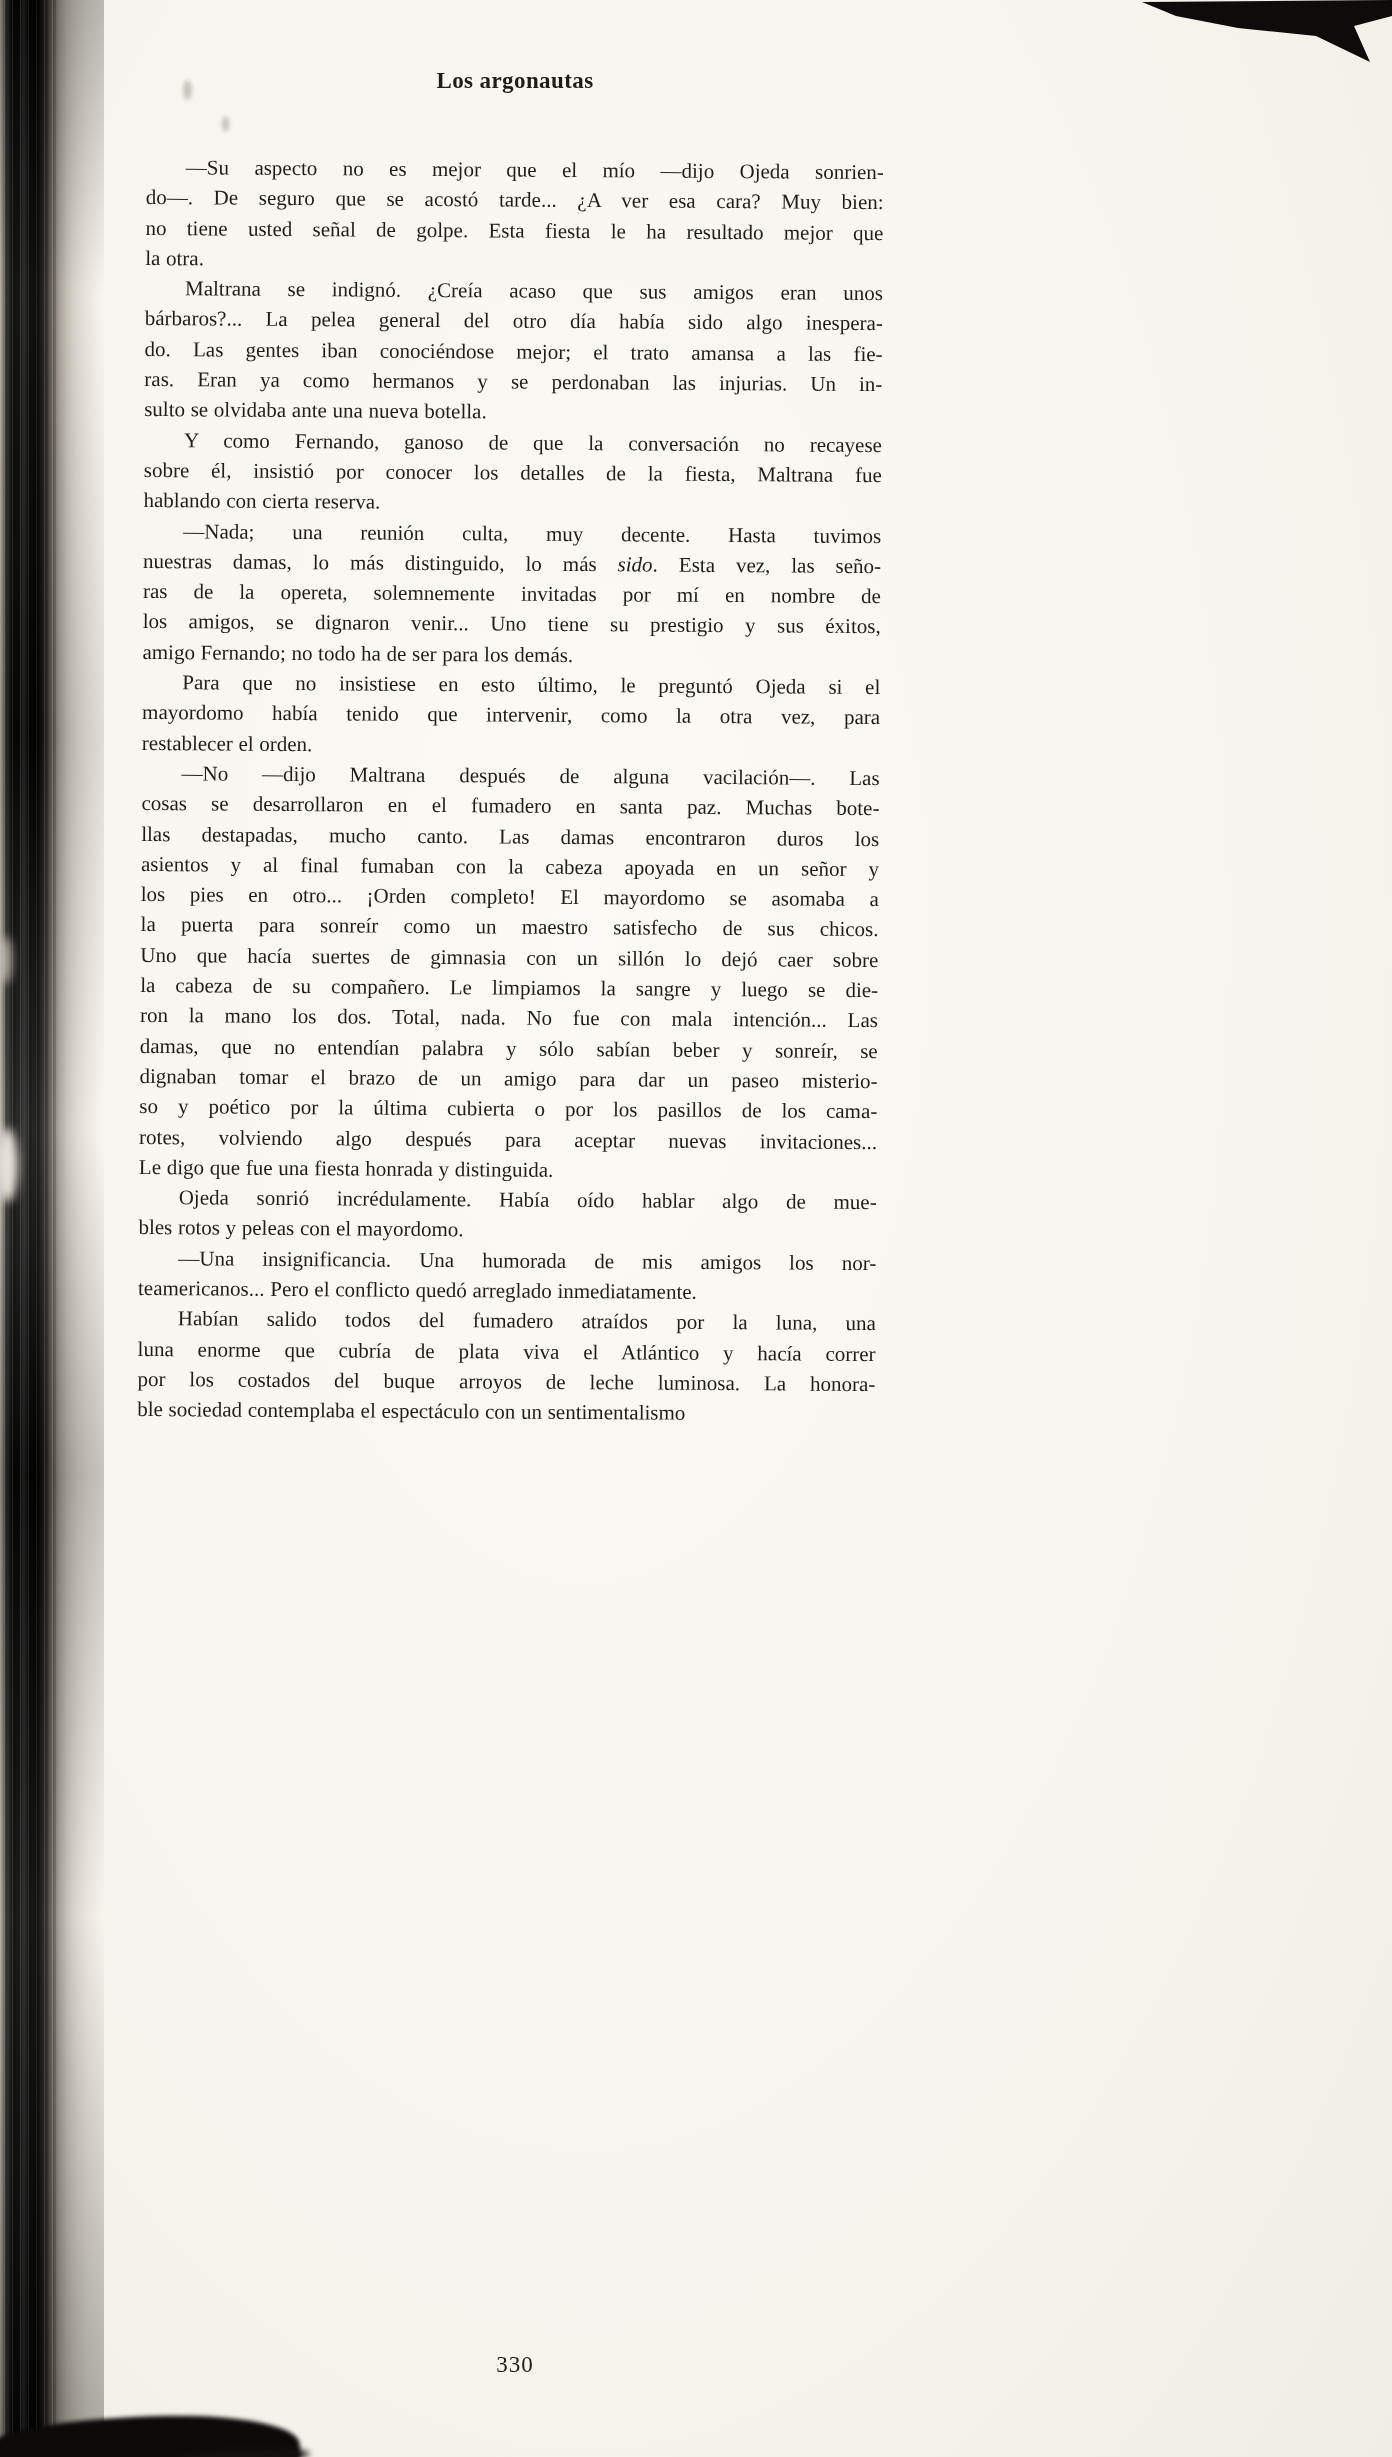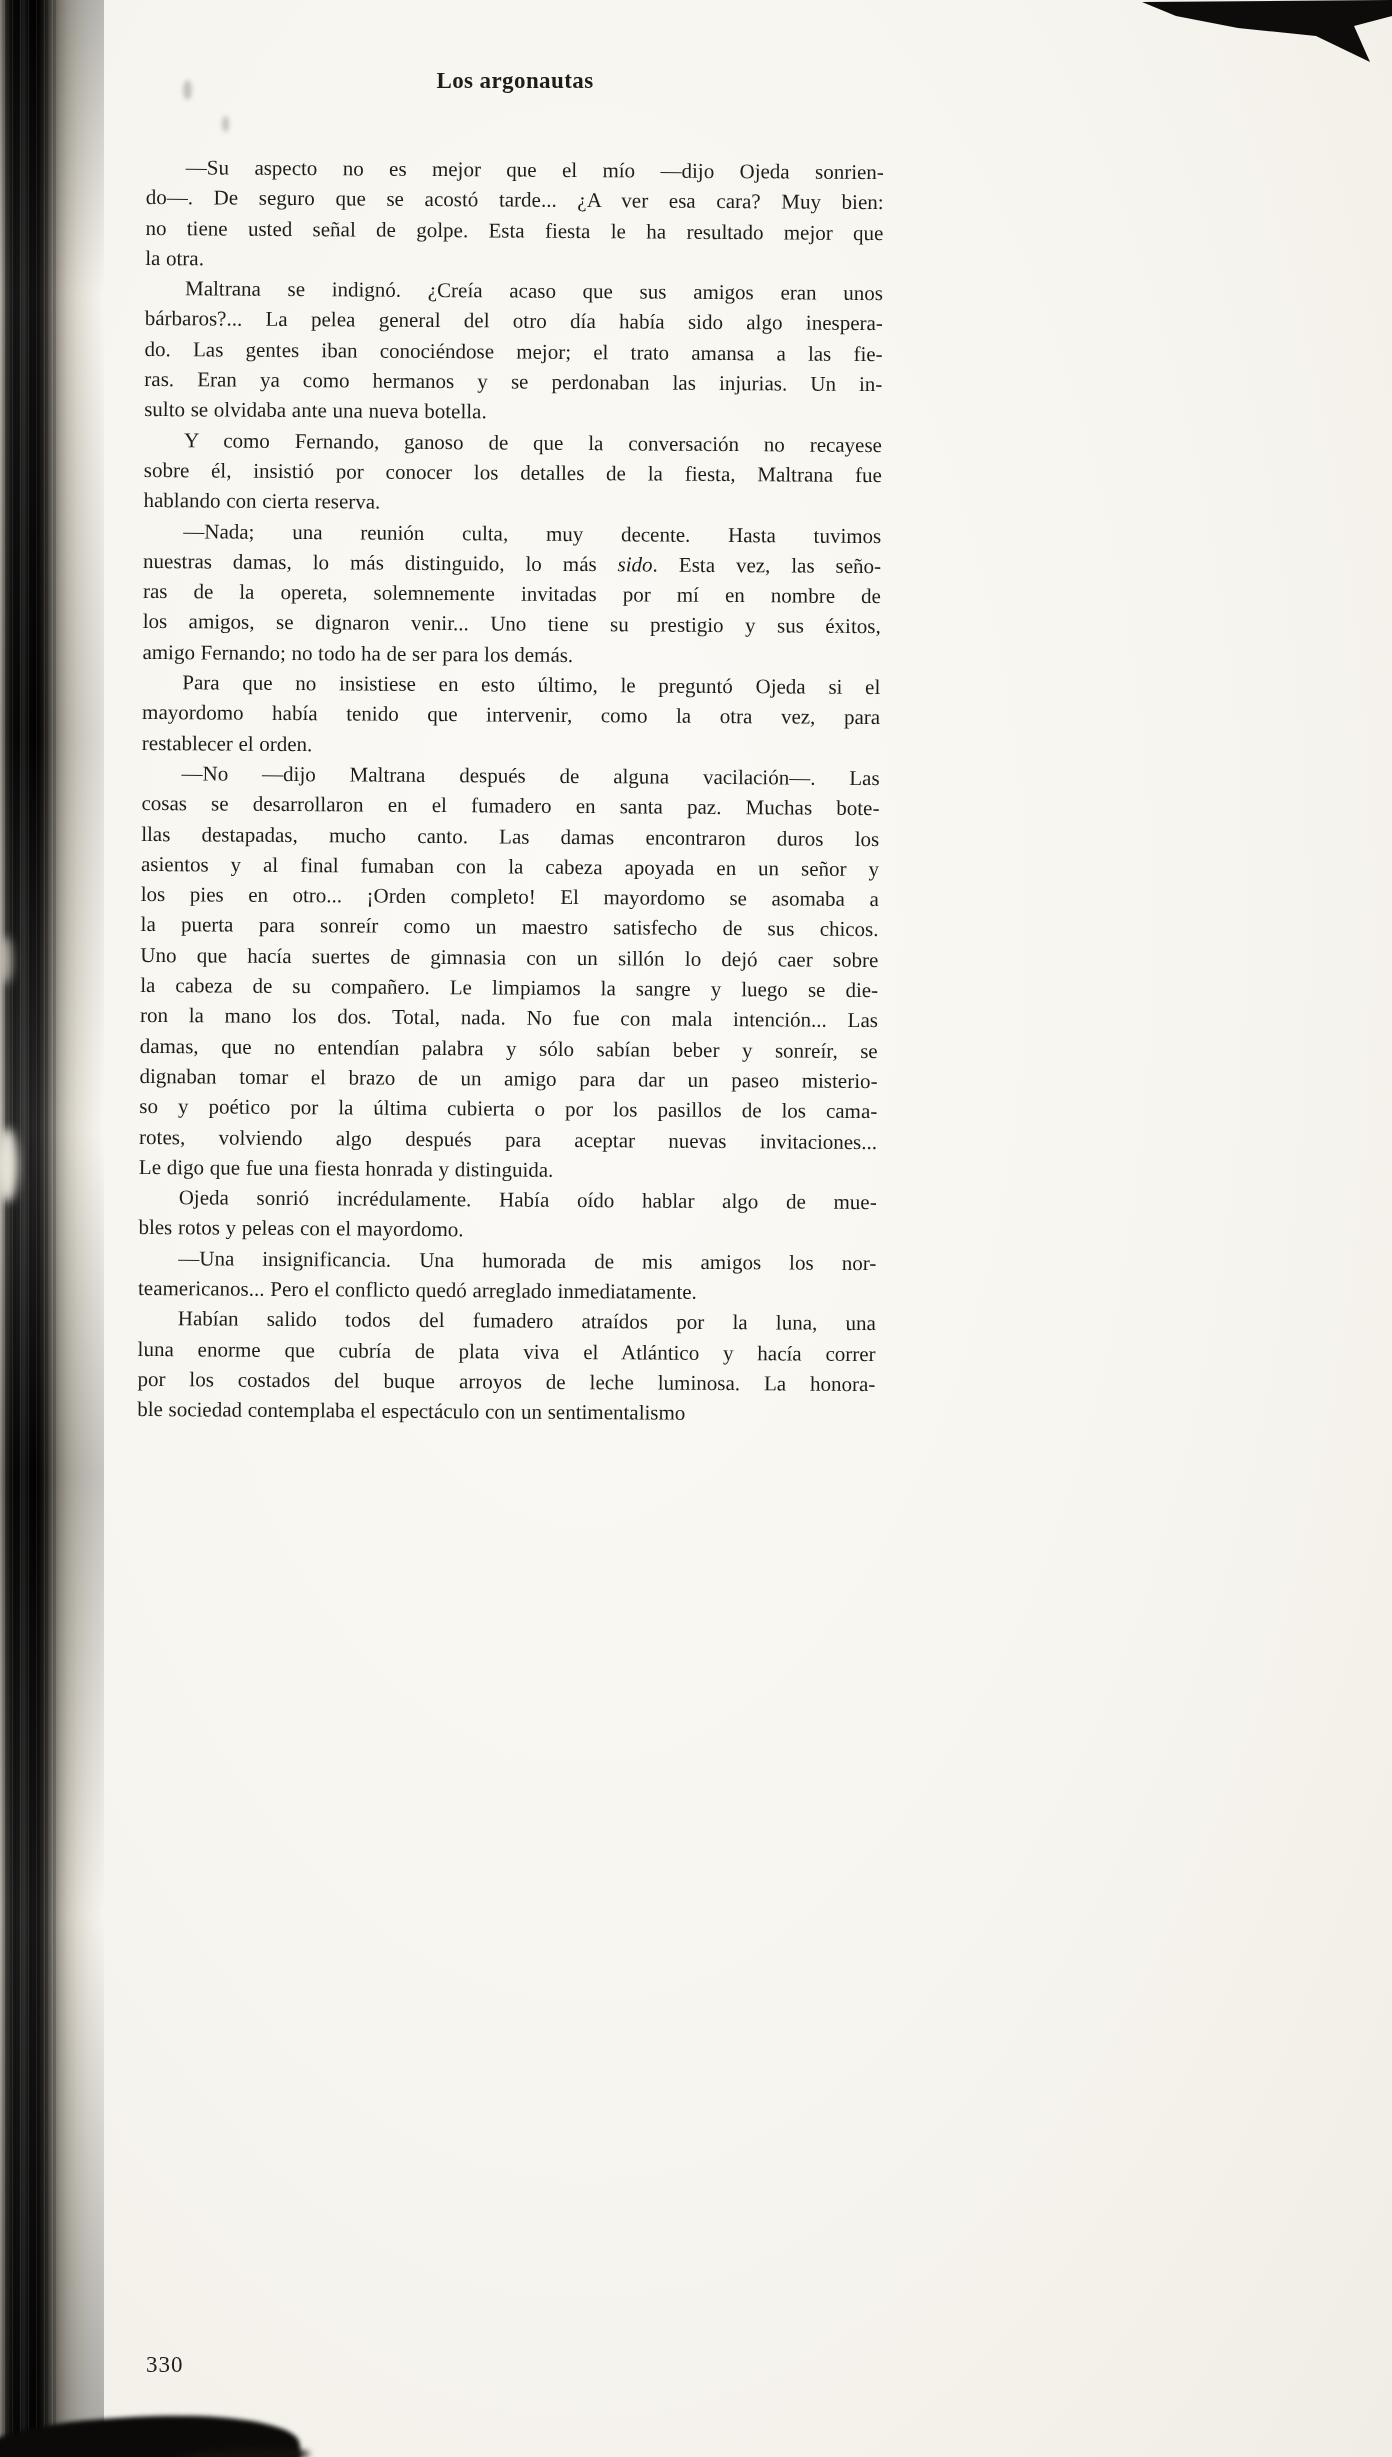--- a/index.html
+++ b/index.html
@@ -77,21 +77,21 @@
     text-align-last: justify;
     word-spacing: 0.02em;
   }
   .line.first { text-indent: 40px; }
   .line.last { text-align-last: left; }
   .italic { font-style: italic; }
 
   
   .folio {
     position: absolute; top: 2352px; left: 146px; width: 738px;
-    font-size: 23px; letter-spacing: 1px;
+    text-align: center; font-size: 23px; letter-spacing: 1px;
   }
 </style>
 </head>
 <body>
 
 <div class="page" style="--ink: #201d18;">
 
   <div class="binding"></div>
   <div class="notch n1"></div>
   <div class="notch n2"></div>

